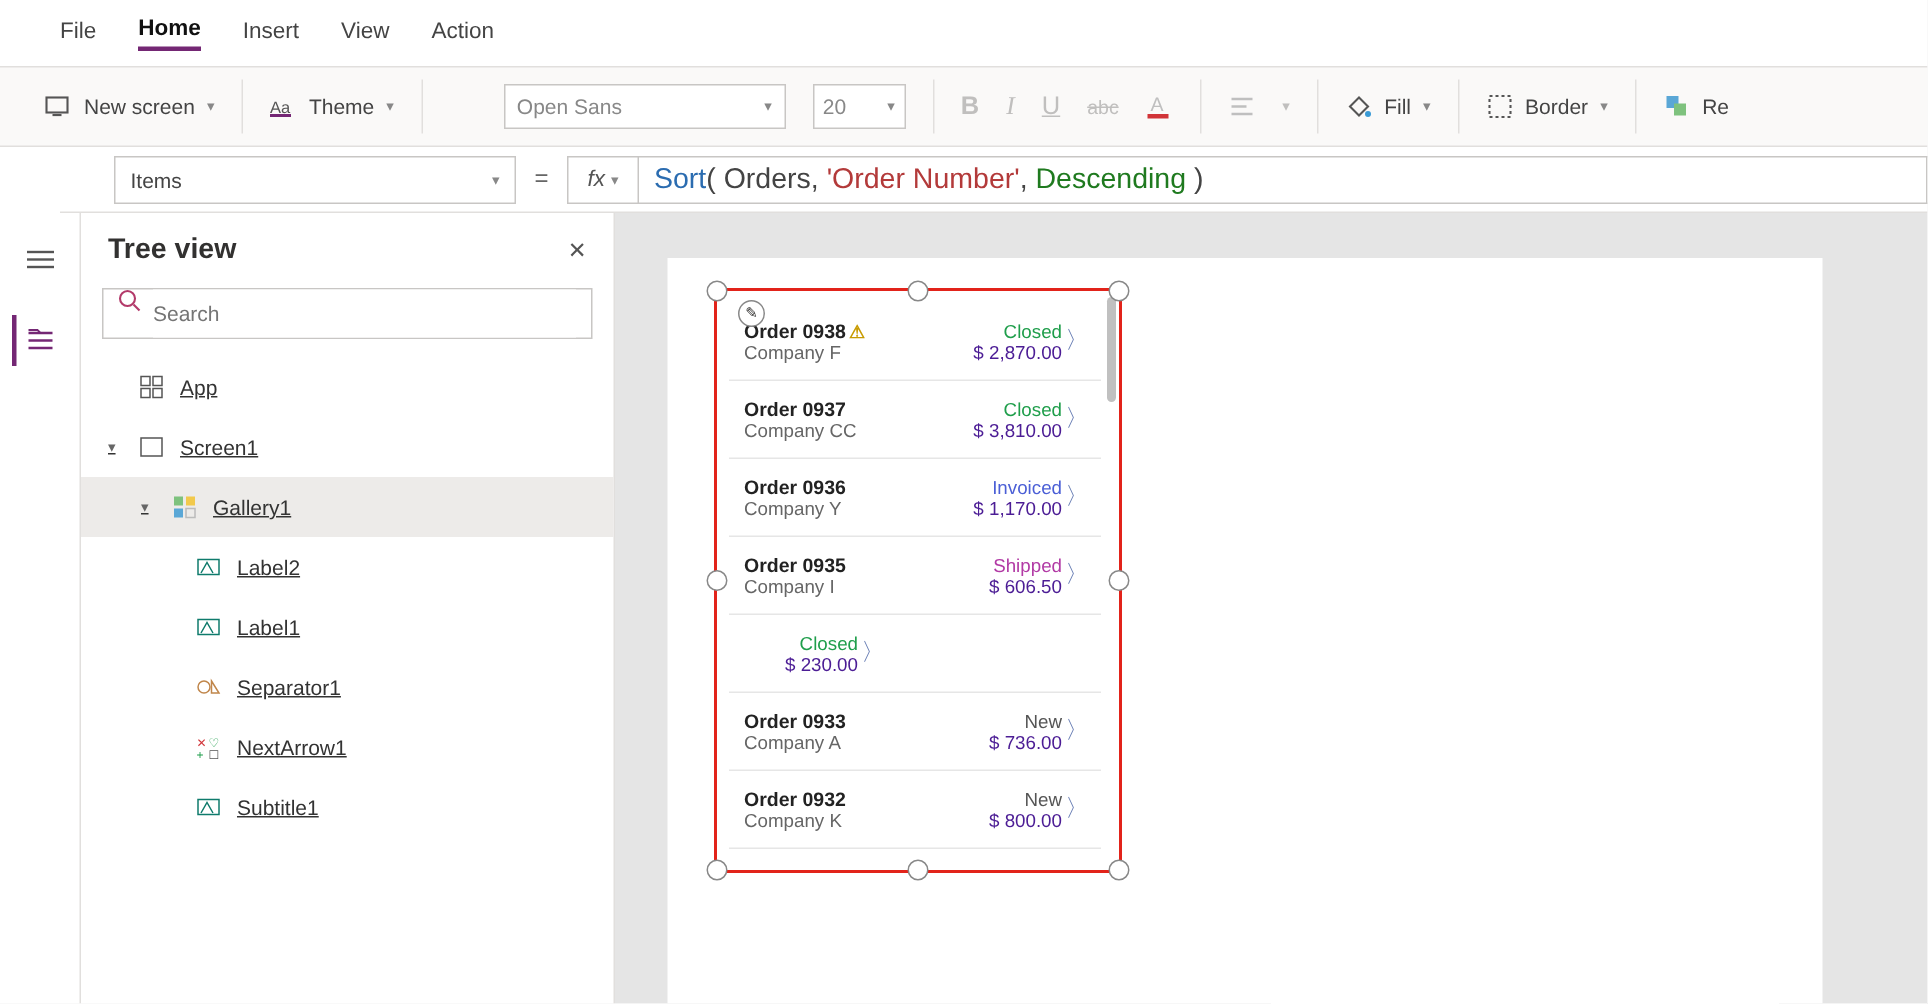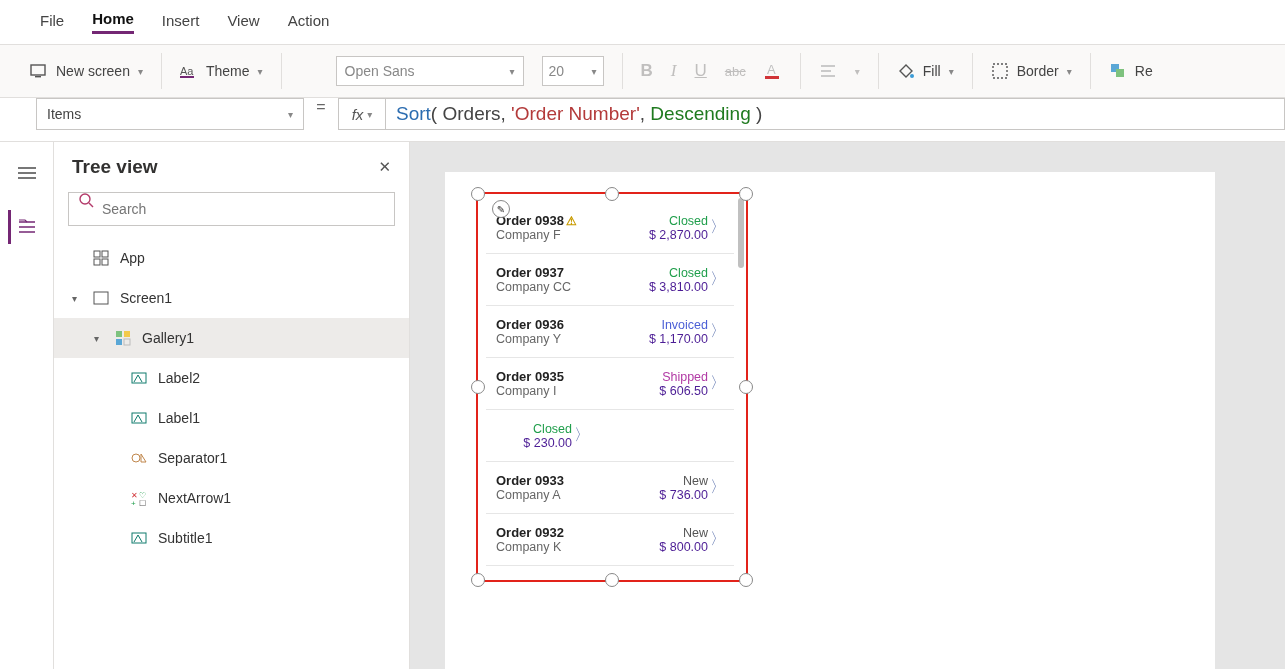--- a/index.html
+++ b/index.html
@@ -14,42 +14,42 @@
 .ribbon { height: 54px; border-top: 1px solid #e1dfdd; border-bottom: 1px solid #e1dfdd; background: #faf9f8; display:flex; align-items:center; padding: 0 10px 0 30px; gap: 18px; font-size: 14px; color: #444; }
 .rib-div { width:1px; height: 36px; background:#e1dfdd; }
 .rib-btn { display:flex; align-items:center; gap:8px; cursor:pointer; }
 .font-box { width:188px; height:30px; border:1px solid #c8c6c4; background:#fff; display:flex; align-items:center; justify-content:space-between; padding:0 8px; color:#888;margin-left:36px; }
 .size-box { width:62px; height:30px; border:1px solid #c8c6c4; background:#fff; display:flex; align-items:center; justify-content:space-between; padding:0 6px; color:#888; }
 .chev { font-size: 10px; color: #888; }
 .dim { color:#c0bfbe; }
 .ficon { width:18px; height:18px; display:inline-block; }
 
 
-.fbar { height: 44px; display:flex; align-items:flex-start; border-bottom:1px solid #e1dfdd; }
+.fbar { height: 44px; display:flex; align-items:center; border-bottom:1px solid #e1dfdd;margin-left:40px; }
 .fbar .prop { margin-left: 36px; width: 268px; height: 32px; border:1px solid #c8c6c4; display:flex; align-items:center; justify-content:space-between; padding: 0 10px; font-size:14px; color:#444; background:#fff;}
 .fbar .eq { width: 34px; text-align:center; color:#666; font-size:16px;}
 .fbar .fx { width:48px; height:32px; border:1px solid #c8c6c4; display:flex; align-items:center; justify-content:center; gap:4px; font-style:italic; color:#555; font-family: Georgia, serif; font-size:15px;}
 .fbar .formula { flex:1; height:32px; border:1px solid #c8c6c4; border-left:none; display:flex; align-items:center; padding: 0 10px; font-family: Consolas, monospace; font-size: 19px; color:#333; }
 .tok-fn { color:#2b6cb0; }
 .tok-str { color:#b33a3a; }
 .tok-id { color:#1f7a1f; }
 .tok-pl { color:#444; }
 
 
 .body { display:flex; height: calc(669px - 44px - 54px - 44px); }
 .rail { width: 54px; border-right:1px solid #e1dfdd; display:flex; flex-direction:column; align-items:center; padding-top:14px; gap:20px; }
 .rail-item { width:34px; height:34px; display:flex; align-items:center; justify-content:center; color:#555; cursor:pointer; }
 .rail-item.active { border-left:3px solid #742774; margin-left:-3px; color:#742774; }
 .panel { width: 356px; border-right:1px solid #e1dfdd; display:flex; flex-direction:column; }
 .panel-head { display:flex; align-items:center; justify-content:space-between; padding: 14px 18px 10px 18px; }
 .panel-head h2 { font-size:19px; font-weight:600; }
 .close-x { cursor:pointer; color:#555; font-size:15px; }
 .search { margin: 4px 14px 12px 14px; height:34px; border:1px solid #c8c6c4; display:flex; padding:0 10px; gap:8px; color:#888;}
 .search input { border:none; outline:none; flex:1; font-size:14px; color:#333; }
-.tree { font-size:14px; color:#333; }
+.tree { font-size:14px; color:#333;text-decoration:underline; }
 .tree-row { display:flex; align-items:center; height:40px; gap:10px; padding-left: 18px; cursor:pointer; }
 .tree-row.l1 { padding-left: 18px; }
 .tree-row.l2 { padding-left: 18px; }
 .tree-row.l3 { padding-left: 40px; }
 .tree-row.l4 { padding-left: 76px; }
 .tree-row.selected { background:#edebe9; }
 .caret { width:10px; font-size:10px; color:#666; }
 .ticon { width:18px; height:18px; display:inline-flex; align-items:center; justify-content:center; }
 
 

